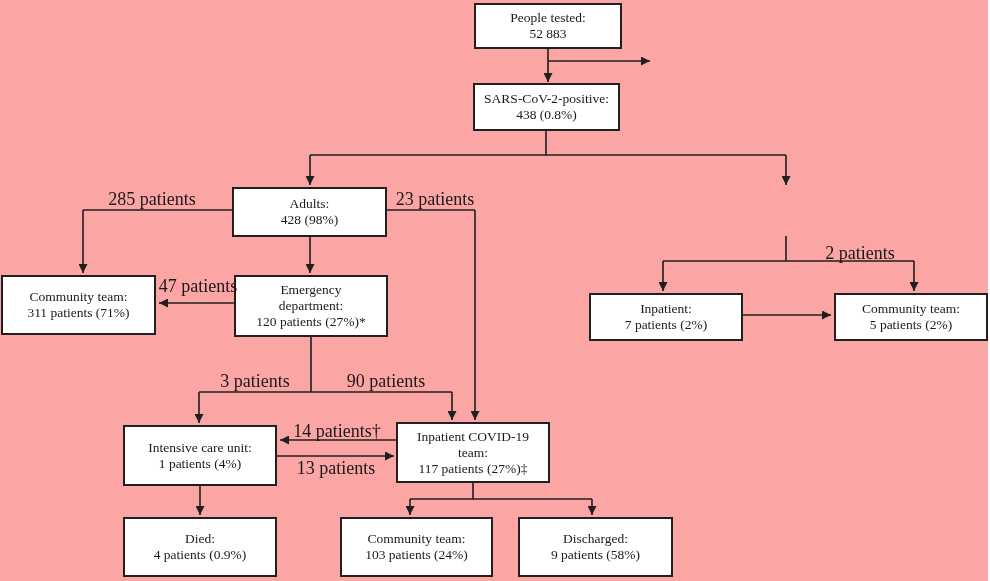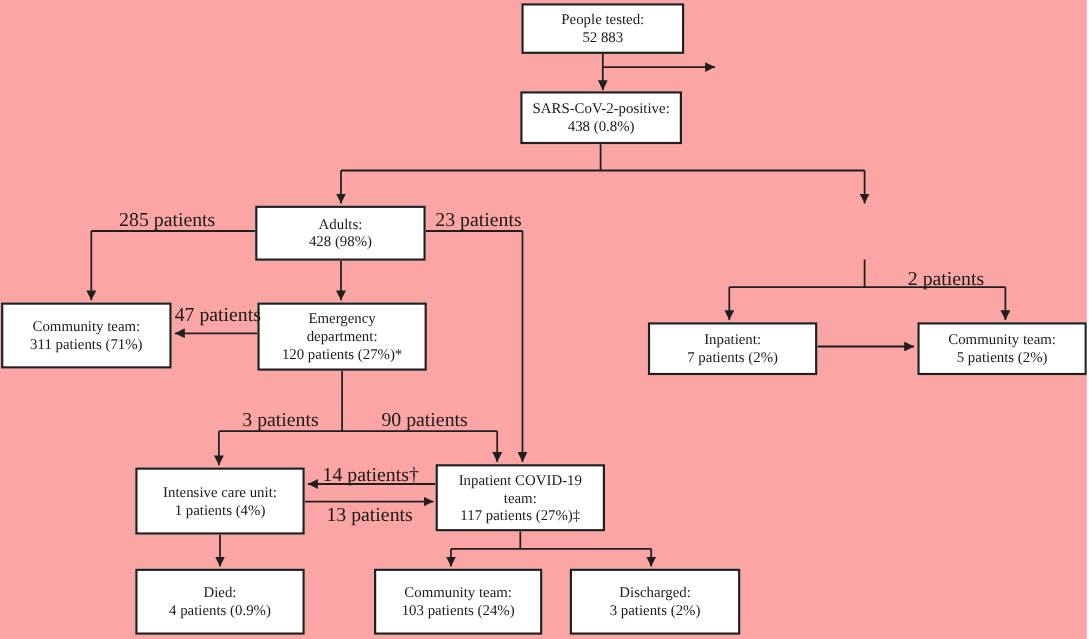--- a/index.html
+++ b/index.html
@@ -130,21 +130,21 @@
     <span>4 patients (0.9%)</span>
   </div>
 
   <div class="node" style="left:340px;top:517px;width:153px;height:60px">
     <span>Community team:</span>
     <span>103 patients (24%)</span>
   </div>
 
   <div class="node" style="left:518px;top:517px;width:155px;height:60px">
     <span>Discharged:</span>
-    <span>3 patients (2%)</span>
+    <span>9 patients (58%)</span>
   </div>
 
   <div class="edge-label" style="left:152px;top:192px">285 patients</div>
   <div class="edge-label" style="left:435px;top:192px">23 patients</div>
   <div class="edge-label" style="left:198px;top:279px">47 patients</div>
   <div class="edge-label" style="left:860px;top:246px">2 patients</div>
   <div class="edge-label" style="left:255px;top:374px">3 patients</div>
   <div class="edge-label" style="left:386px;top:374px">90 patients</div>
   <div class="edge-label" style="left:337px;top:424px">14 patients†</div>
   <div class="edge-label" style="left:336px;top:461px">13 patients</div>

